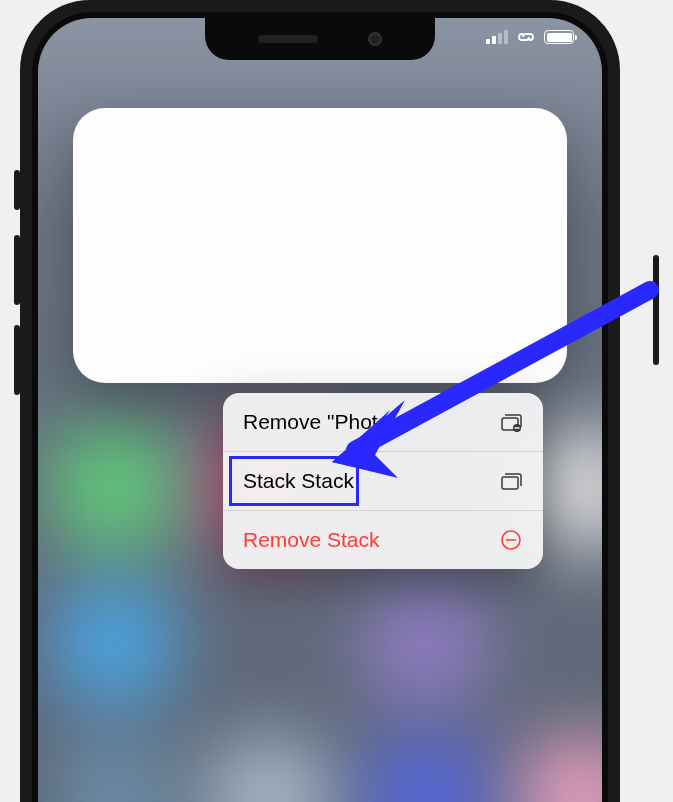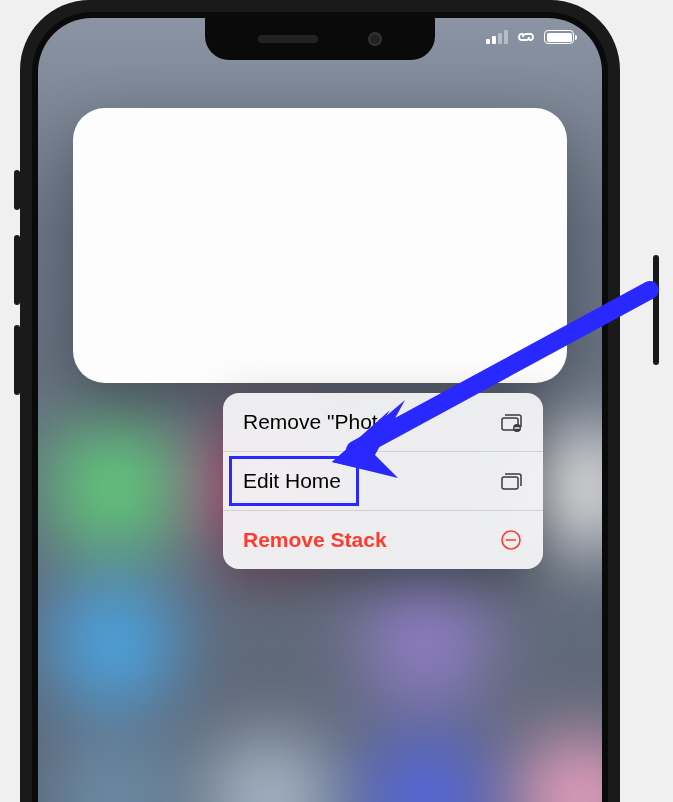--- a/index.html
+++ b/index.html
@@ -166,21 +166,21 @@
     .menu-item {
       display: flex;
       align-items: center;
       justify-content: space-between;
       padding: 17px 20px;
       border-bottom: 1px solid rgba(0,0,0,0.12);
       font-size: 21px;
       color: #000;
       position: relative;
     }
-    .menu-item:last-child { border-bottom: none; font-weight: bold; }
+    .menu-item:last-child { border-bottom: none; }
     .menu-item.destructive { color: #ff3b30; }
     .menu-item .icon-slot {
       width: 24px;
       height: 24px;
       display: flex;
       align-items: center;
       justify-content: center;
       color: #3a3a3c;
     }
     .menu-item.destructive .icon-slot { color: #ff3b30; }
@@ -252,21 +252,21 @@
             <svg width="22" height="20" viewBox="0 0 22 20" fill="none" stroke="currentColor" stroke-width="1.5">
               <rect x="2" y="6" width="16" height="12" rx="2"></rect>
               <path d="M5 3h14a2 2 0 0 1 2 2v10"></path>
               <circle cx="17" cy="16" r="4" fill="currentColor" stroke="none"></circle>
               <line x1="14.5" y1="16" x2="19.5" y2="16" stroke="#f2f2f5" stroke-width="1.5"></line>
             </svg>
           </span>
         </div>
 
         <div class="menu-item">
-          <span>Edit Home</span>
+          <span>Stack Stack</span>
           <span class="icon-slot">
             <svg width="22" height="20" viewBox="0 0 22 20" fill="none" stroke="currentColor" stroke-width="1.5">
               <rect x="2" y="6" width="16" height="12" rx="2"></rect>
               <path d="M5 3h14a2 2 0 0 1 2 2v10"></path>
             </svg>
           </span>
           <div class="highlight-box" style="left:6px; top:4px; width:130px; height:50px;"></div>
         </div>
 
 

